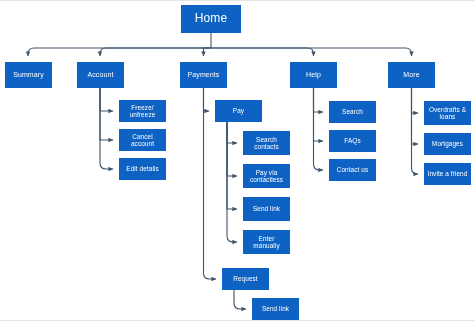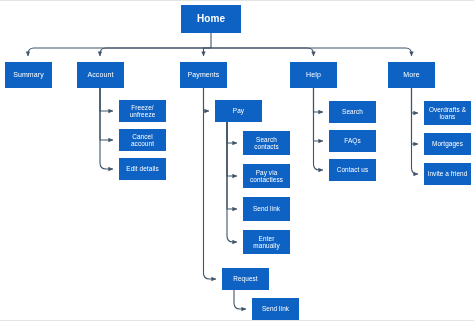--- a/index.html
+++ b/index.html
@@ -48,21 +48,21 @@
     display: flex;
     align-items: center;
     justify-content: center;
     text-align: center;
     line-height: 1.12;
     letter-spacing: 0.1px;
     font-weight: 400;
     overflow: hidden;
     padding: 1px 2px;
   }
-  .node.lvl1 { font-size: 10px; font-weight: bold; }
+  .node.lvl1 { font-size: 12px; }
   .node.lvl2 { font-size: 7.0px; }
   .node.lvl3 { font-size: 6.4px; }
   .node.lvl4 { font-size: 6.4px; }
   .node-label { display: block; white-space: pre-line; }
 </style>
 </head>
 <body>
 
 <div id="canvas" style="background: rgb(255, 255, 255);">
 

